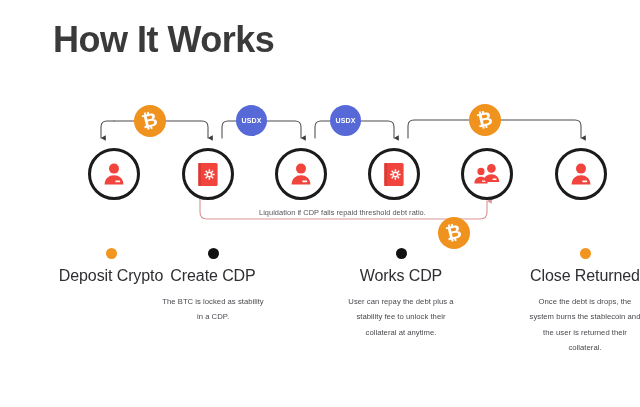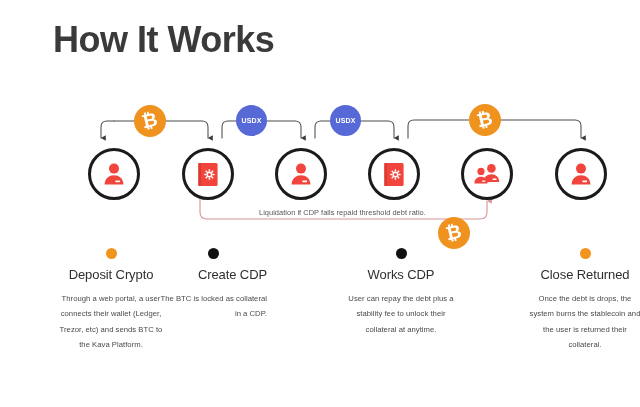--- a/index.html
+++ b/index.html
@@ -105,21 +105,21 @@
     width: 108px;
     text-align: center;
   }
   .col-dot {
     width: 11px;
     height: 11px;
     border-radius: 50%;
     margin: 0 auto 8px auto;
   }
   .col-title {
-    font-size: 13px;
+    font-size: 16px;
     color: #2f2f33;
     margin-bottom: 9px;
     white-space: nowrap;
     letter-spacing: -0.1px;
   }
   .col-body {
     font-size: 7.7px;
     line-height: 2.0;
     color: #4a4a50;
     letter-spacing: 0.02px;
@@ -263,27 +263,26 @@
 
   <div class="badge badge-btc" style="left:409px; top:217px;">
     <span>₿</span>
   </div>
 
   <div id="liq-caption" style="left:230px; top:208px;">Liquidation if CDP falls repaid threshold debt ratio.</div>
 
   <div class="col" style="left:28px;">
     <div class="col-dot" style="background:#f2951f;"></div>
     <div class="col-title">Deposit Crypto</div>
-    <div class="col-body">Through a web portal, a user connects their wallet (Ledger, Trezor, etc) and sends BTC to the Kava Platform.</div>
-  </div>
-
-  <div class="col" style="left:130px;text-align:right;">
+  </div>
+
+  <div class="col" style="left:130px;">
     <div class="col-dot" style="background:#111111;"></div>
     <div class="col-title">Create CDP</div>
-    <div class="col-body">The BTC is locked as collateral in a CDP.</div>
+    <div class="col-body">The BTC is locked as stability in a CDP.</div>
   </div>
 
 
   <div class="col" style="left:318px;">
     <div class="col-dot" style="background:#111111;"></div>
     <div class="col-title">Works CDP</div>
     <div class="col-body">User can repay the debt plus a stability fee to unlock their collateral at anytime.</div>
   </div>
 
 

